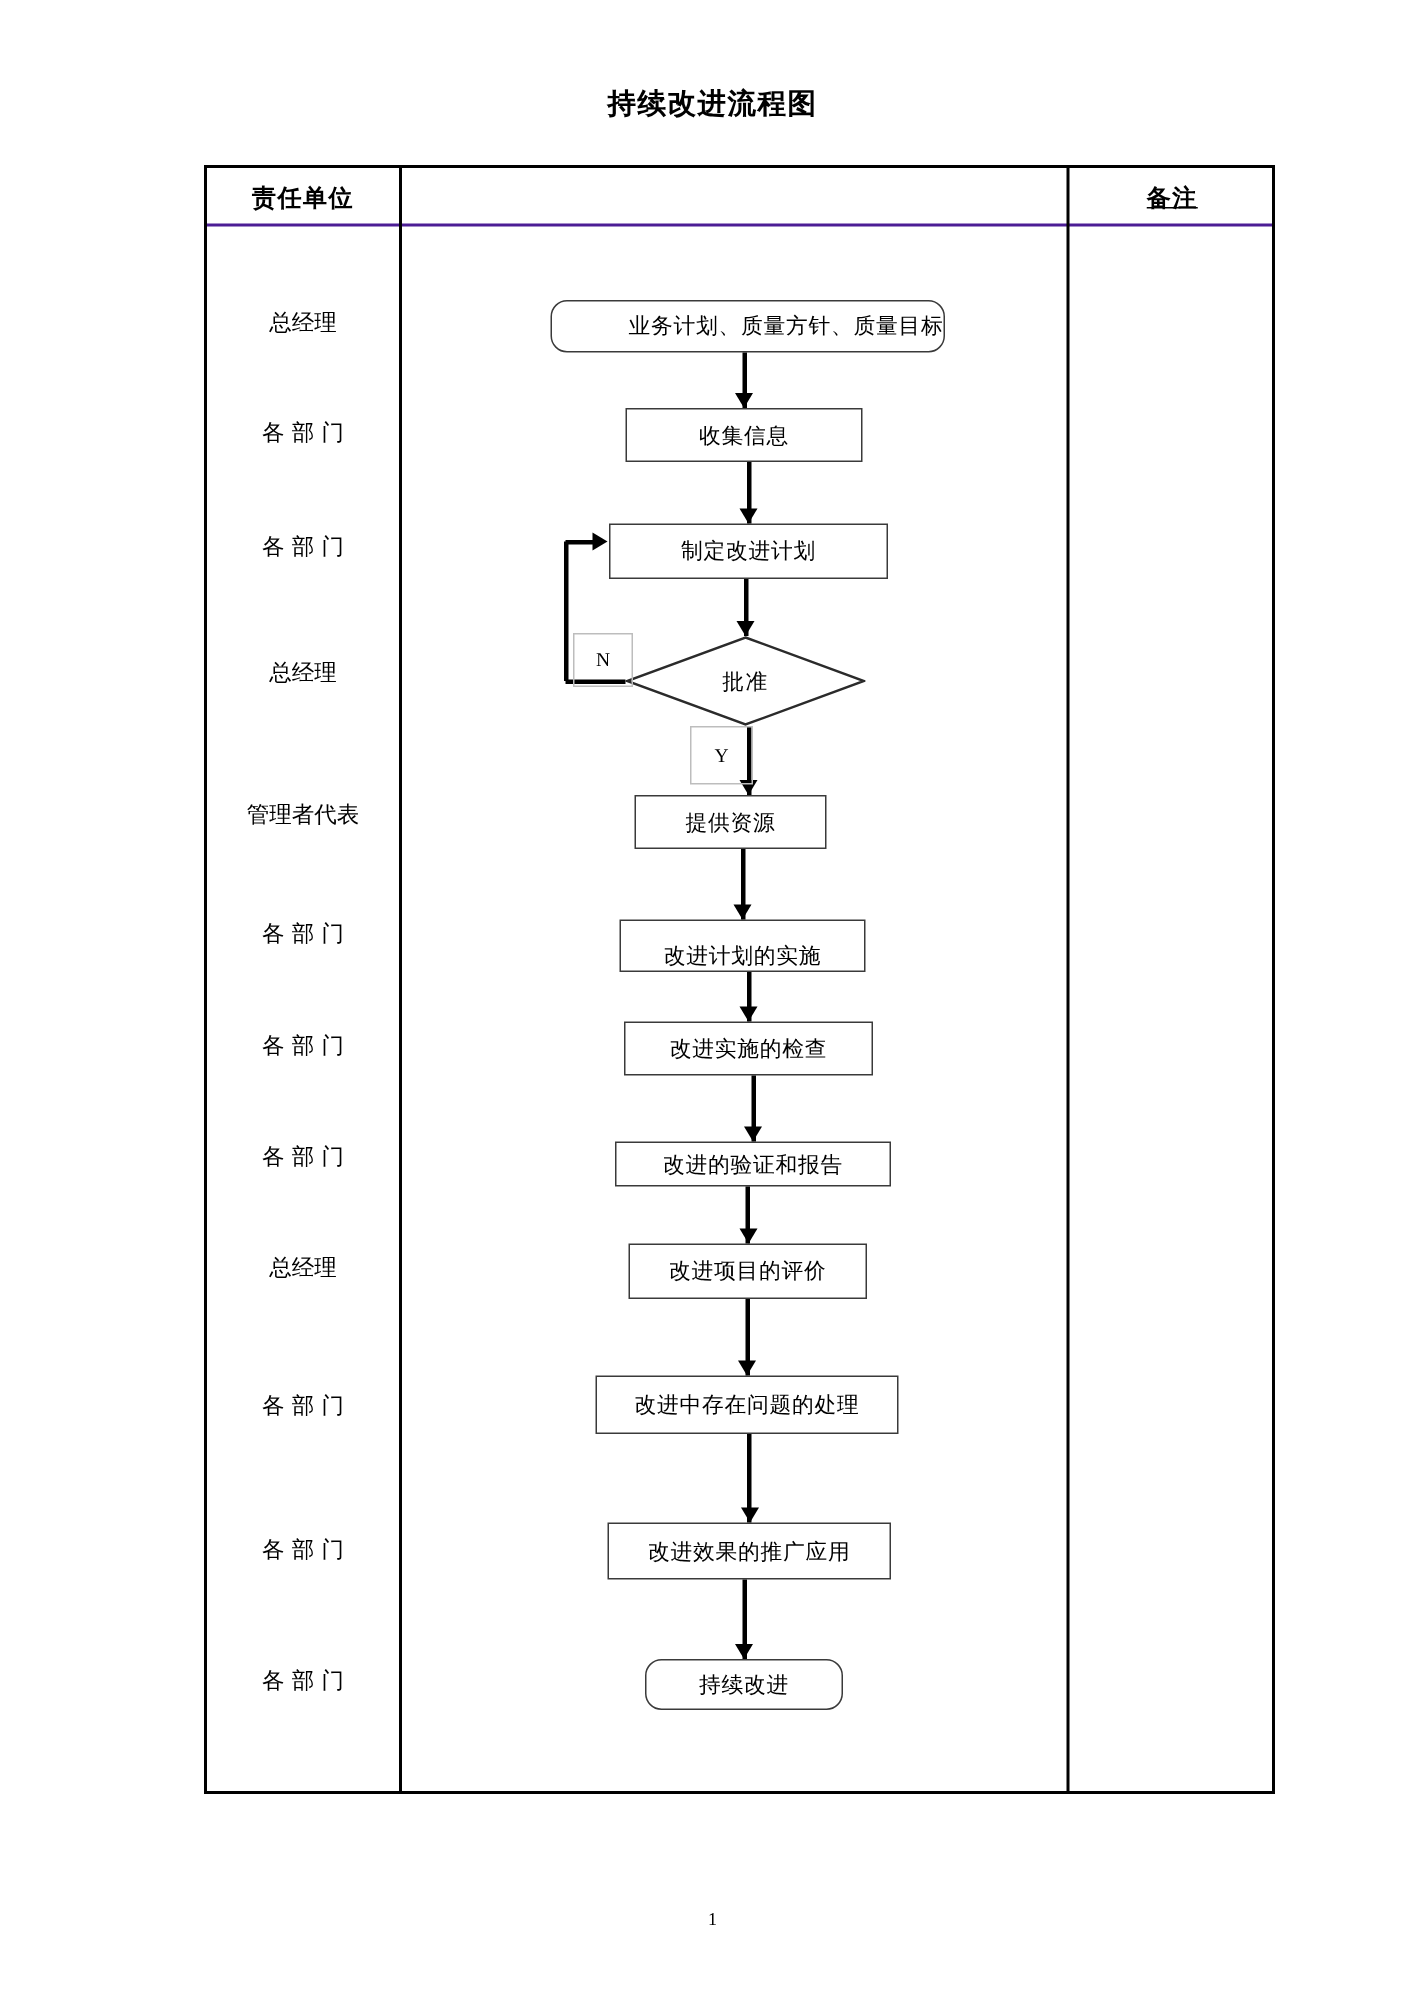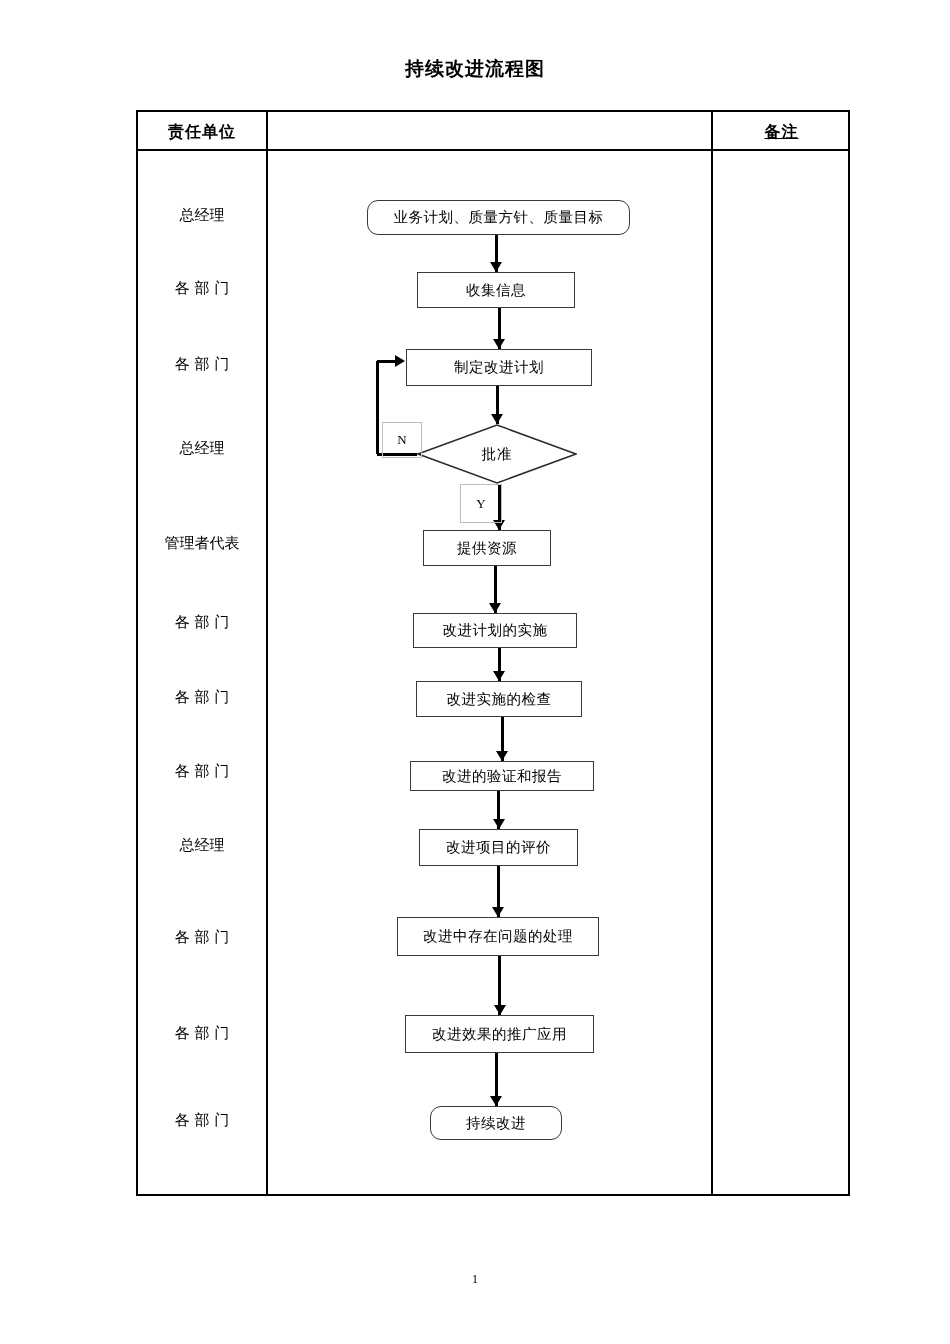--- a/index.html
+++ b/index.html
@@ -36,21 +36,21 @@
     width: 714px;
     height: 1086px;
     border: 2px solid #000;
     box-sizing: border-box;
   }
   .head-row {
     position: absolute;
     left: 0; top: 0;
     width: 100%;
     height: 39px;
-    border-bottom: 2px solid #000000;
+    border-bottom: 2px solid #4c1d95;
     box-sizing: border-box;
     padding-left: 12px;
   }
   .col-div {
     position: absolute;
     top: 0;
     width: 0;
     height: 100%;
     border-left: 2px solid #000;
   }
@@ -185,39 +185,39 @@
       <div class="resp-label" style="top: 650px;">各 部 门</div>
       <div class="resp-label" style="top: 724px;">总经理</div>
       <div class="resp-label" style="top: 816px;">各 部 门</div>
       <div class="resp-label" style="top: 912px;">各 部 门</div>
       <div class="resp-label" style="top: 999px;">各 部 门</div>
     </div>
 
   <div style="position:absolute;left:573px;top:39px;width:141px;height:1045px;"></div>
 
   <div id="flow-host" style="position:absolute;left:0;top:0;width:100%;height:100%;">
-      <div class="node rounded" style="left: 229px; top: 88px; width: 263px; height: 35px;">
+      <div class="node rounded" style="left: 229px; top: 88px; width: 263px; height: 35px; justify-content: flex-end;">
         <span>业务计划、质量方针、质量目标</span>
       </div>
       <div class="node" style="left: 279px; top: 160px; width: 158px; height: 36px;">
         <span>收集信息</span>
       </div>
       <div class="node" style="left: 268px; top: 237px; width: 186px; height: 37px;">
         <span>制定改进计划</span>
       </div>
       <div class="diamond-wrap" style="left: 279px; top: 312px; width: 160px; height: 60px;">
         <svg width="160" height="60" viewBox="0 0 160 60">
           <polygon points="80,1 159,30 80,59 1,30" fill="#ffffff" stroke="#2b2b2b" stroke-width="1.6"></polygon>
         </svg>
         <div class="diamond-label">批准</div>
       </div>
       <div class="node" style="left: 285px; top: 418px; width: 128px; height: 36px;">
         <span>提供资源</span>
       </div>
-      <div class="node" style="left: 275px; top: 501px; width: 164px; height: 35px;">
+      <div class="node" style="left: 275px; top: 501px; width: 164px; height: 35px; align-items: flex-end;">
         <span>改进计划的实施</span>
       </div>
       <div class="node" style="left: 278px; top: 569px; width: 166px; height: 36px;">
         <span>改进实施的检查</span>
       </div>
       <div class="node" style="left: 272px; top: 649px; width: 184px; height: 30px;">
         <span>改进的验证和报告</span>
       </div>
       <div class="node" style="left: 259px; top: 805px; width: 202px; height: 39px;">
         <span>改进中存在问题的处理</span>

